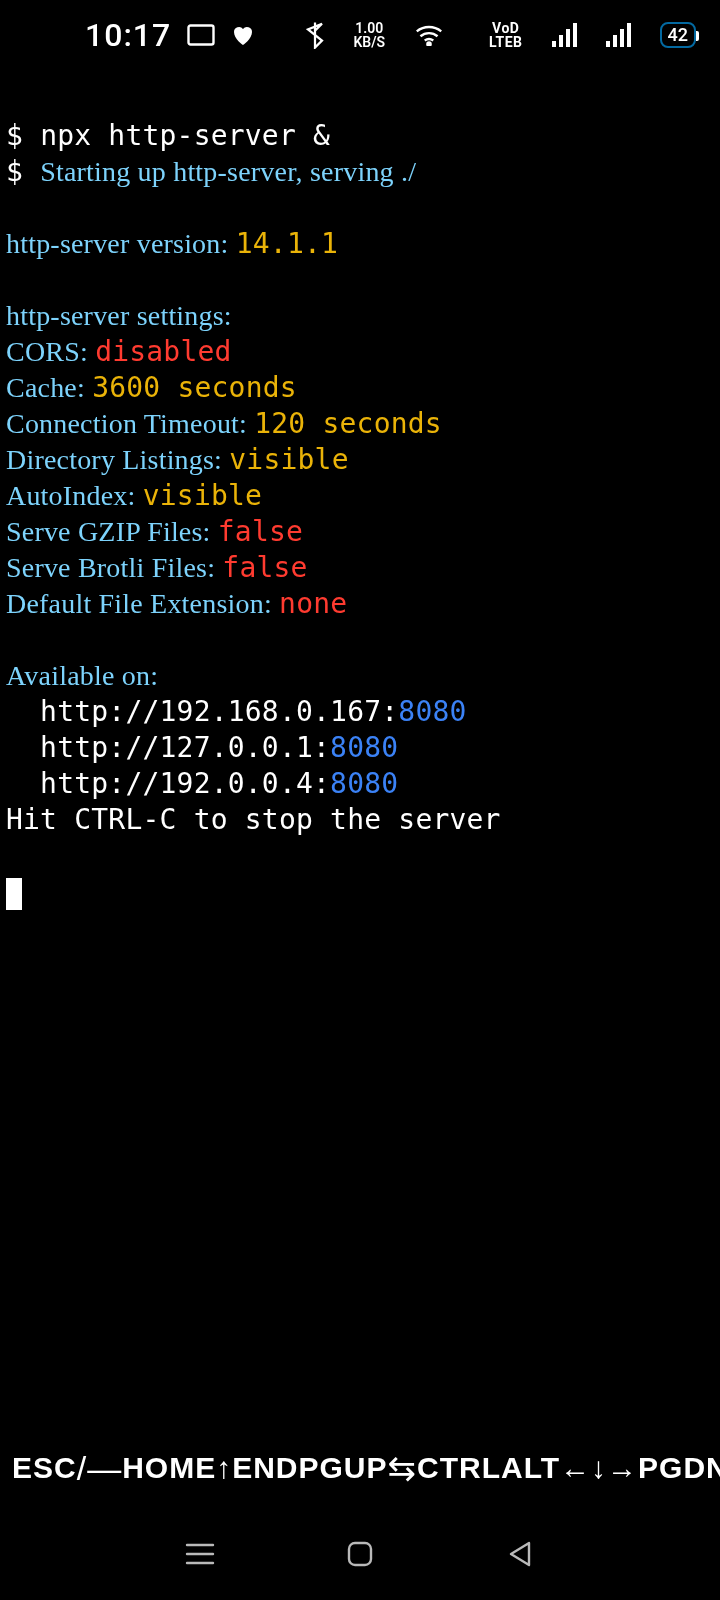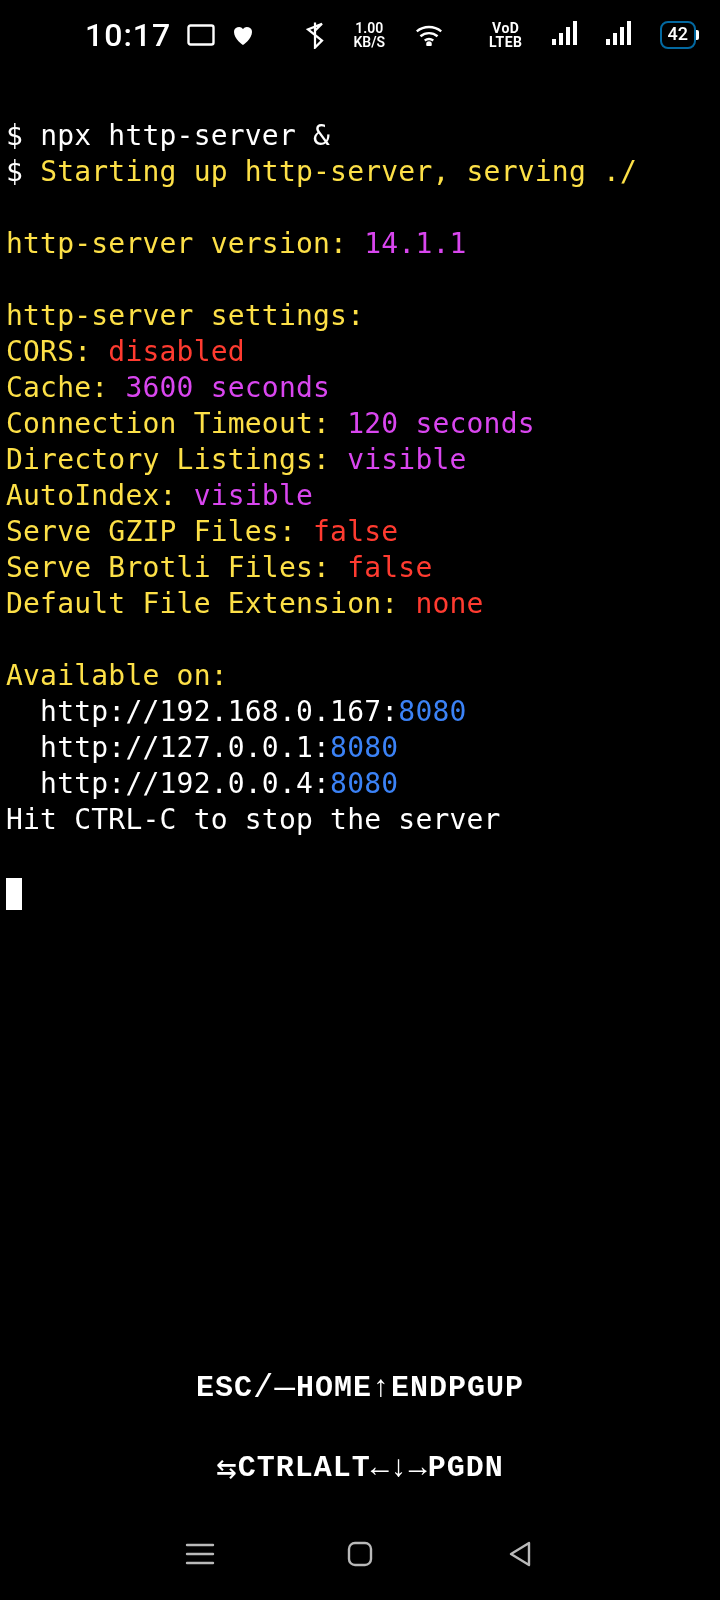--- a/index.html
+++ b/index.html
@@ -16,21 +16,21 @@
     display: flex;
     justify-content: space-between;
     align-items: center;
     height: 70px;
     padding: 0 24px 0 85px;
     font-family: -apple-system, Roboto, sans-serif;
     font-size: 30px;
     font-weight: 500;
   }
   .status-left { display: flex; align-items: center; gap: 16px; }
-  .status-right { display: flex; gap: 29px; }
+  .status-right { display: flex; align-items: center; gap: 29px; }
   .clock { font-size: 32px; letter-spacing: 1px; }
   .kbps { display:flex; flex-direction:column; align-items:center; font-size:14px; line-height:14px; font-weight:600;}
   .lte  { display:flex; flex-direction:column; align-items:center; font-size:14px; line-height:14px; font-weight:700; letter-spacing:0.5px;margin-left:16px;}
   .signal { display:flex; align-items:flex-end; gap:3px; height:24px;}
   .signal span{ width:4px; background:#fff; display:block;}
   .signal span:nth-child(1){height:25%;}
   .signal span:nth-child(2){height:50%;}
   .signal span:nth-child(3){height:75%;}
   .signal span:nth-child(4){height:100%;}
   .battery {
@@ -49,38 +49,38 @@
   
   .terminal {
     padding: 12px 6px 0 6px;
     font-size: 28px;
     line-height: 36px;
     white-space: pre;
     font-weight:400;
     letter-spacing: 0.2px;
   }
   .c-white  { color:#ffffff; }
-  .c-yellow { color:#fde047; }
-  .c-cyan   { color:#d946ef; }
+  .c-yellow { color:#7dd3fc;font-family:Liberation Serif, serif; }
+  .c-cyan   { color:#eab308; }
   .c-red    { color:#ff3b30; }
   .c-green  { color:#3b82f6; }
 
   .cursor {
     display:inline-block; width:16px; height:32px;
     background:#fff; vertical-align:bottom;
     animation: blink 1s step-start infinite;
   }
   @keyframes blink { 50% { opacity:0; } }
 
   
   .keybar {
     position:absolute; left:0; right:0; bottom:92px;
-    display:flex; flex-direction:column;
+    display:flex; flex-direction:row;
     padding: 0 12px;
-    font-family:Liberation Mono, monospace;
+    font-family:Liberation Sans, sans-serif;
     align-items:center;
   }
   .keyrow {
     display:flex; height:80px; align-items:center;
   }
   .key {
     flex:1; text-align:center;
     font-size:30px; font-weight:700; color:#fff;
     letter-spacing:1px;
     user-select:none;

